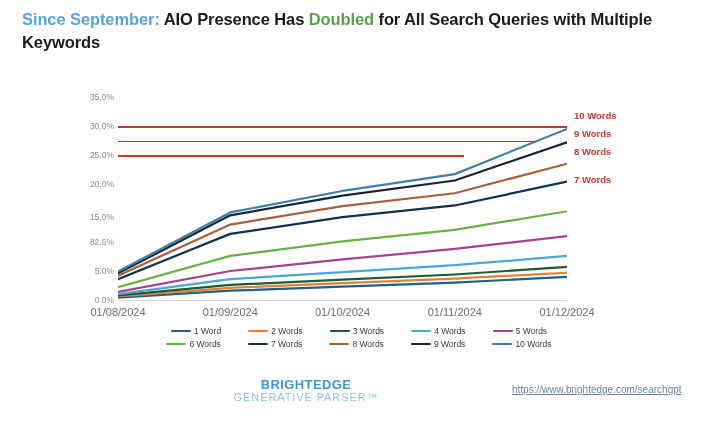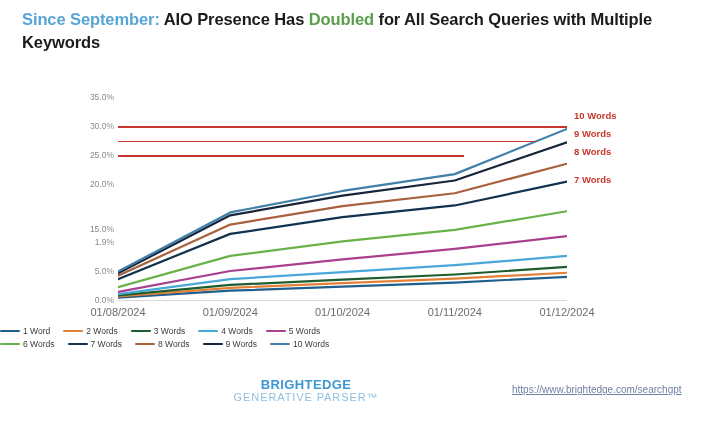--- a/index.html
+++ b/index.html
@@ -88,23 +88,23 @@
   }
 
   
   .legend {
     position: absolute;
     left: 0; top: 326px;
     width: 718px;
   }
   .legend-row {
     display: flex;
-    justify-content: flex-start;
+    justify-content: center;
     align-items: center;
-    gap: 13px;
+    gap: 27px;
     margin-bottom: 3px;
   }
   .legend-item {
     display: flex;
     align-items: center;
     gap: 3px;
     font-size: 8.5px;
     color: #3a3a3a;
     white-space: nowrap;
   }
@@ -150,22 +150,22 @@
     <span class="t-blue">Since September:</span>
     <span class="t-dark">AIO Presence Has</span>
     <span class="t-green">Doubled</span>
     <span class="t-dark">for All Search Queries with Multiple Keywords</span>
   </div>
 
   <div class="chart-area">
     <div class="ytick-wrap" id="yticks">
         <div class="ytick" style="top: 203px;">0.0%</div>
         <div class="ytick" style="top: 174px;">5.0%</div>
-        <div class="ytick" style="top: 145px;">1.9%</div>
-        <div class="ytick" style="top: 132px; text-align: right;">15.0%</div>
+        <div class="ytick" style="top: 145px;">82.6%</div>
+        <div class="ytick" style="top: 120px; text-align: right;">15.0%</div>
         <div class="ytick" style="top: 87px;">20.0%</div>
         <div class="ytick" style="top: 58px;">25.0%</div>
         <div class="ytick" style="top: 29px;">30.0%</div>
         <div class="ytick" style="top: 0px;">35.0%</div>
       </div>
     <div class="axis-base"></div>
     <div id="xticks">
         <div class="xtick" style="left: 118px;">01/08/2024</div>
         <div class="xtick" style="left: 230.25px;">01/09/2024</div>
         <div class="xtick" style="left: 342.5px;">01/10/2024</div>

